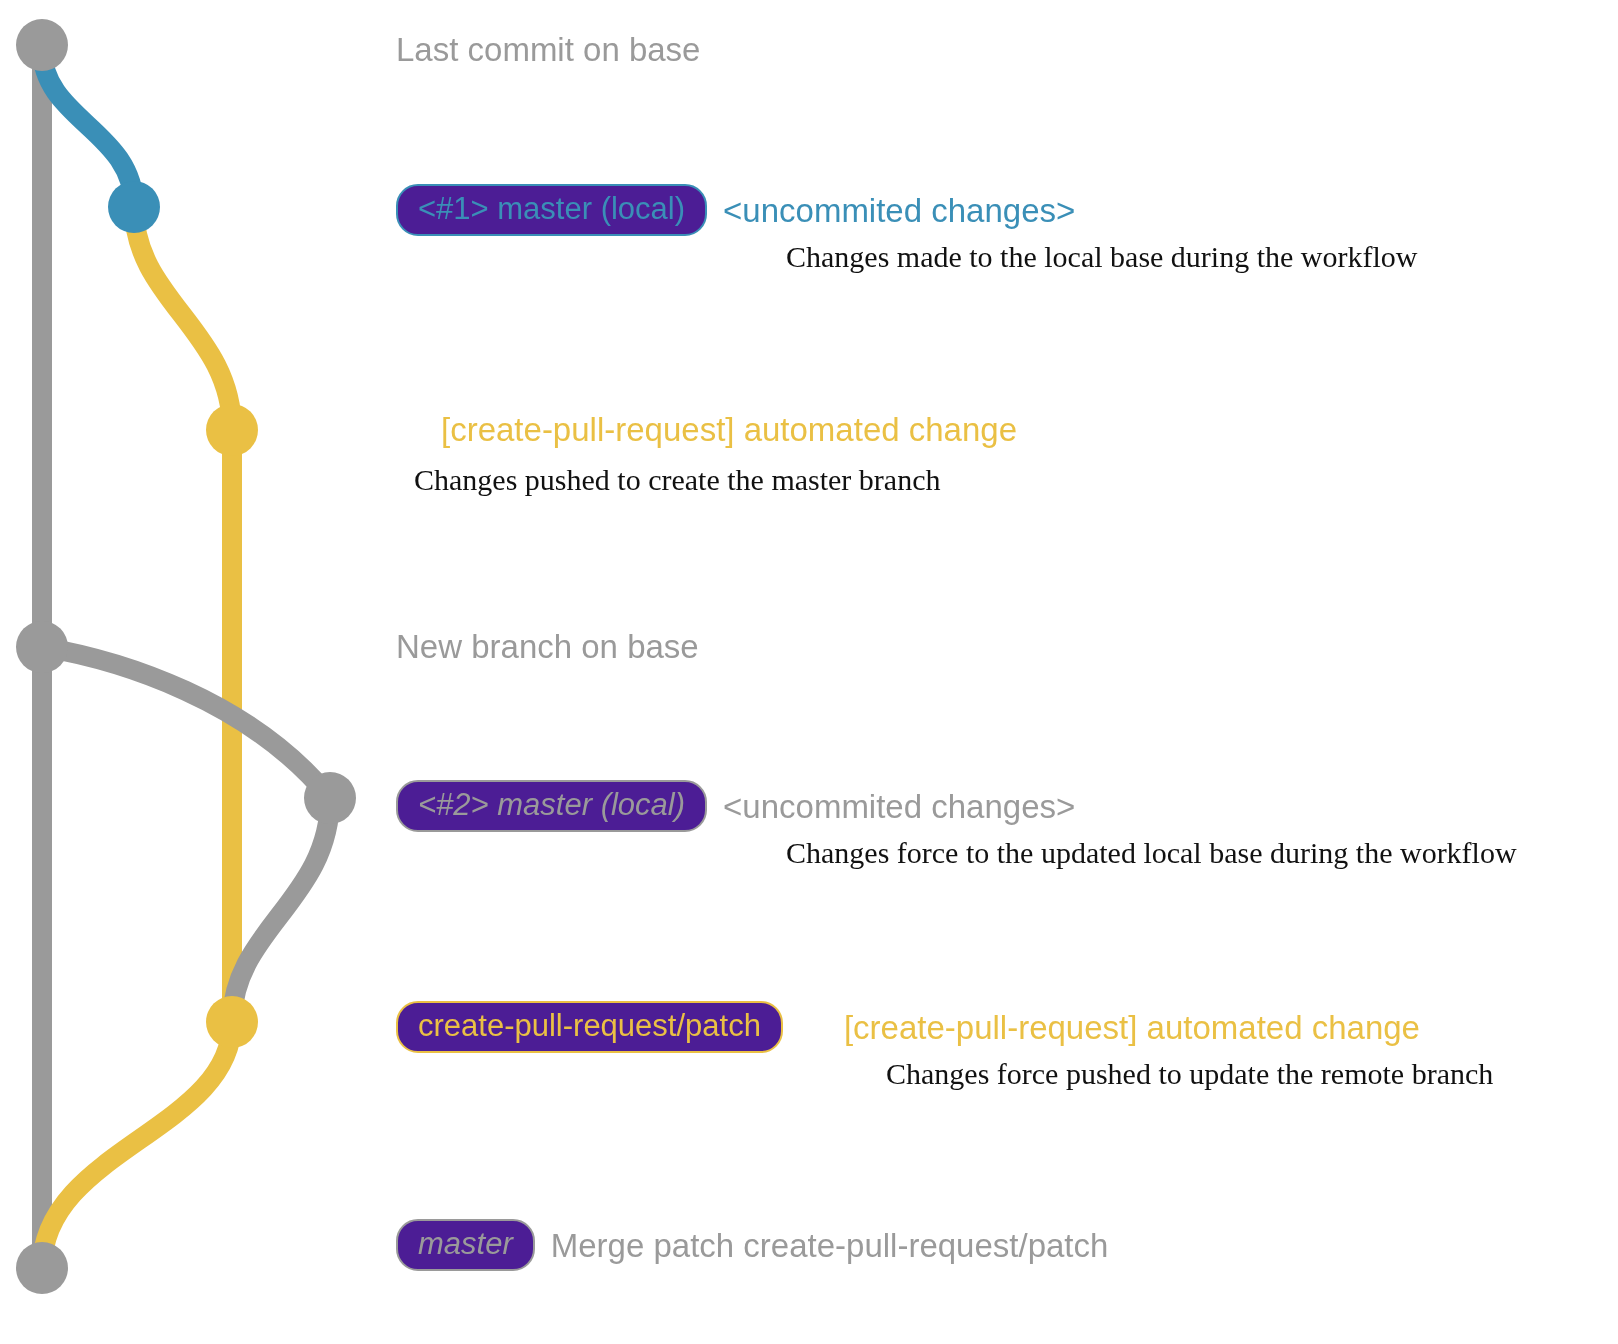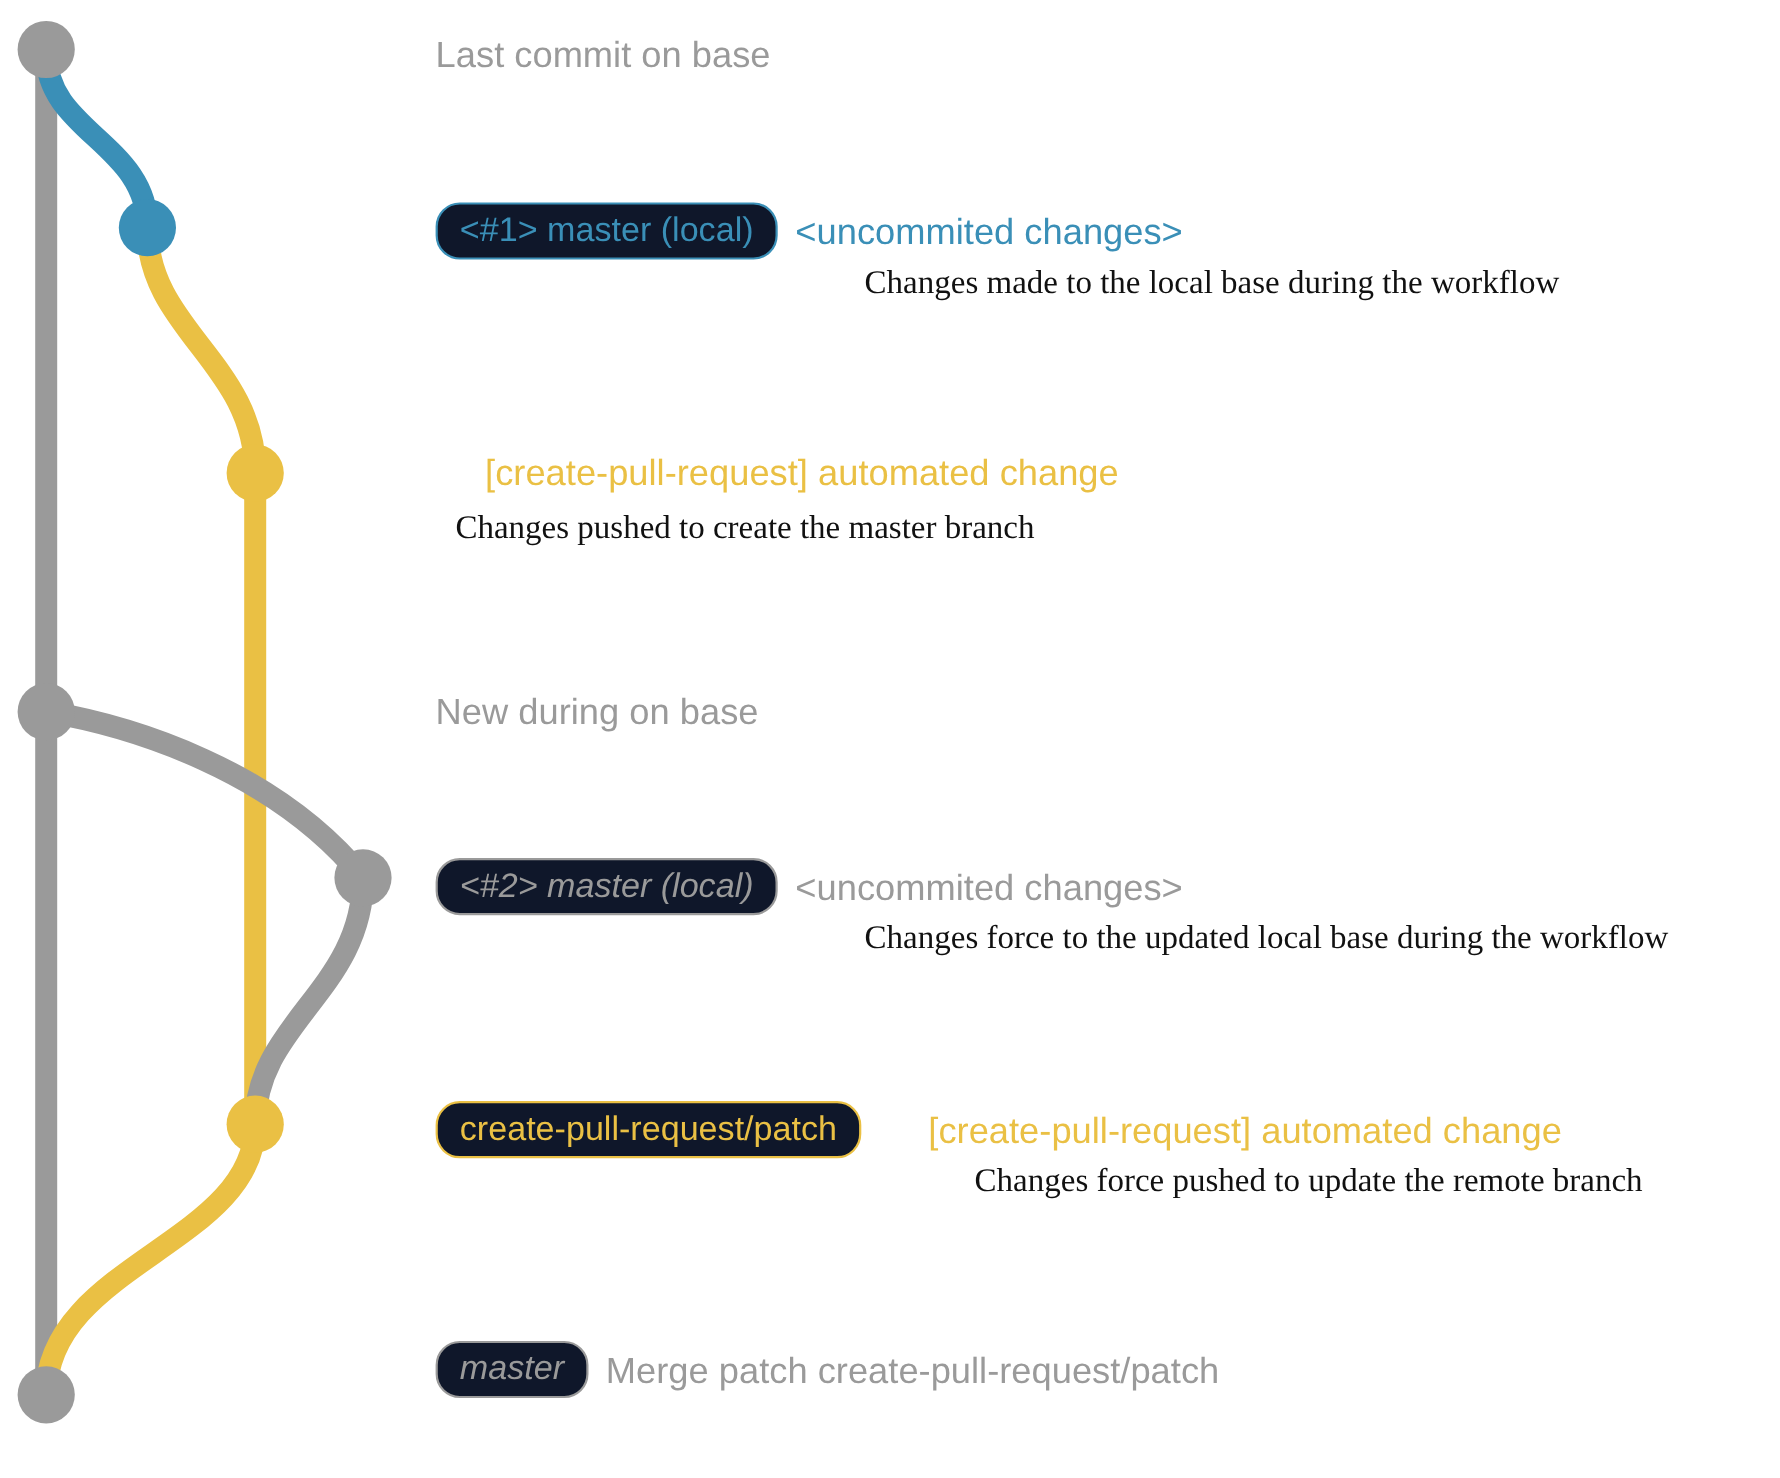--- a/index.html
+++ b/index.html
@@ -45,21 +45,21 @@
   }
 
   .badge {
     display: inline-block;
     border: 2px solid #999999;
     border-radius: 22px;
     padding: 7px 20px 10px 20px;
     font-size: 31px;
     line-height: 1.0;
     color: #999999;
-    background: #0f172a;
+    background: #4c1d95;
     margin-right: 16px;
     white-space: nowrap;
   }
   .badge.blue  { border-color: #3a8fb7; color: #3a8fb7; }
   .badge.gold  { border-color: #eac044; color: #eac044; }
   .badge.gray  { border-color: #9a9a9a; color: #9a9a9a; font-style: italic; }
 
   .title {
     font-size: 33px;
     line-height: 1.0;
@@ -136,21 +136,21 @@
 
   <div class="row" id="row-auto-change-1">
     <div class="headline">
       <span class="title gold">[create-pull-request] automated change</span>
     </div>
   </div>
   <div class="subtitle" id="sub-auto-change-1">Changes pushed to create the master branch</div>
 
   <div class="row" id="row-new-commit">
     <div class="headline">
-      <span class="title gray">New during on base</span>
+      <span class="title gray">New branch on base</span>
     </div>
   </div>
 
   <div class="row" id="row-local-2">
     <div class="headline">
       <span class="badge gray">&lt;#2&gt; master (local)</span>
       <span class="title gray">&lt;uncommited changes&gt;</span>
     </div>
   </div>
   <div class="subtitle" id="sub-local-2">Changes force to the updated local base during the workflow</div>

